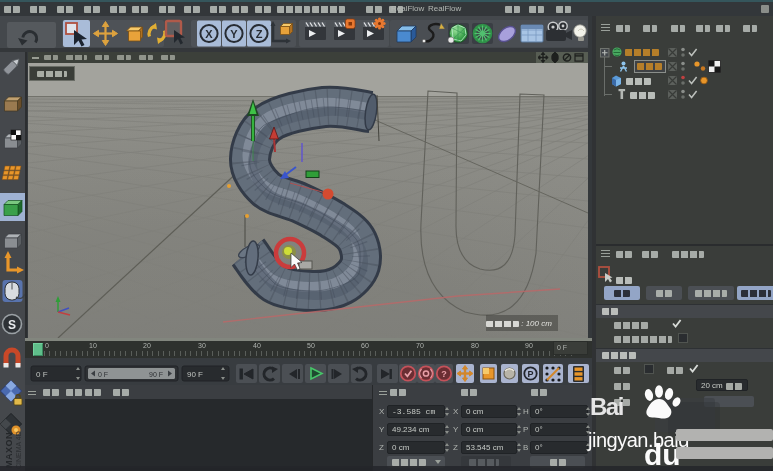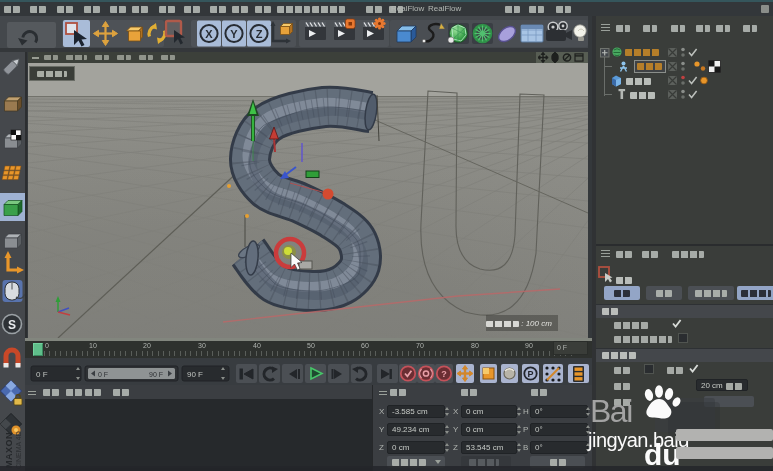--- a/index.html
+++ b/index.html
@@ -545,21 +545,21 @@
       <div style="position:absolute;left:0;top:14px;width:347px;height:69px;background:#26292c;"></div>
       <div style="position:absolute;left:0;top:83px;width:347px;height:3px;background:#1e2124;"></div>
     </div>
 
   <div class="ab" id="coords" style="left:372px;top:385px;width:220px;height:86px;background:#3b3e42;border-left:1px solid #26282a;">
       <span style="position:absolute;left:6px;top:4px;width:8px;height:6px;background:repeating-linear-gradient(0deg,#9aa09a 0 1.4px,rgba(0,0,0,0) 1.4px 2.8px);"></span>
       <span class="zh" style="position:absolute;left:17px;top:4px;width:16px;color:#b0b5b1;"></span>
       <span class="zh" style="position:absolute;left:88px;top:4px;width:16px;color:#b0b5b1;"></span>
       <span class="zh" style="position:absolute;left:158px;top:4px;width:16px;color:#b0b5b1;"></span>
       <span style="position:absolute;left:6px;top:20px;color:#b0b4b0;font-size:8px;line-height:13px;">X</span>
-      <div class="fld" style="left:14px;top:20px;width:52px;height:11px;">-3.585 cm</div>
+      <div class="fld" style="left:14px;top:20px;width:52px;height:11px;font-family:Liberation Mono, monospace;">-3.585 cm</div>
       <svg style="position:absolute;left:71px;top:20px" width="6" height="13">
         <path d="M1,5 l2,-3 2,3 Z M1,8 l2,3 2,-3 Z" fill="#8a8e8a"></path>
       </svg>
       <span style="position:absolute;left:80px;top:20px;color:#b0b4b0;font-size:8px;line-height:13px;">X</span>
       <div class="fld" style="left:88px;top:20px;width:50px;height:11px;">0 cm</div>
       <svg style="position:absolute;left:143px;top:20px" width="6" height="13">
         <path d="M1,5 l2,-3 2,3 Z M1,8 l2,3 2,-3 Z" fill="#8a8e8a"></path>
       </svg>
       <span style="position:absolute;left:150px;top:20px;color:#b0b4b0;font-size:8px;line-height:13px;">H</span>
       <div class="fld" style="left:157px;top:20px;width:52px;height:11px;">0°</div>
@@ -672,21 +672,21 @@
           </svg><span class="zh" style="position:absolute;left:20px;top:261px;width:16px;color:#c4c8c4;"></span><div style="position:absolute;left:8px;top:270px;width:36px;height:14px;background:#93a5c6;border-radius:2px;"></div><span class="zh" style="position:absolute;left:18px;top:274px;width:16px;color:#23262e;"></span><div style="position:absolute;left:50px;top:270px;width:36px;height:14px;background:#4b4f54;border-radius:2px;"></div><span class="zh" style="position:absolute;left:60px;top:274px;width:16px;color:#b0b5b1;"></span><div style="position:absolute;left:92px;top:270px;width:46px;height:14px;background:#4b4f54;border-radius:2px;"></div><span class="zh" style="position:absolute;left:99px;top:274px;width:32px;color:#b0b5b1;"></span><div style="position:absolute;left:141px;top:270px;width:38px;height:14px;background:#93a5c6;border-radius:2px;"></div><span class="zh" style="position:absolute;left:145px;top:274px;width:30px;color:#23262e;"></span><div style="position:absolute;left:0;top:288px;width:181px;height:13px;background:#44474b;border-top:1px solid #2e3134;"></div><span class="zh" style="position:absolute;left:6px;top:292px;width:16px;color:#c4c8c4;"></span><span class="zh" style="position:absolute;left:18px;top:306px;width:34px;color:#b0b4b0;"></span><svg style="position:absolute;left:76px;top:303px" width="10" height="9">
             <path d="M1,4.5 l2.6,3 5,-6.5" fill="none" stroke="#d8dcd8" stroke-width="1.8"></path>
           </svg><span class="zh" style="position:absolute;left:18px;top:320px;width:58px;color:#b0b4b0;"></span><span style="position:absolute;left:82px;top:317px;width:8px;height:8px;background:#2a2d30;border:1px solid #505450;"></span><div style="position:absolute;left:0;top:332px;width:181px;height:13px;background:#44474b;border-top:1px solid #2e3134;"></div><span class="zh" style="position:absolute;left:6px;top:336px;width:34px;color:#c4c8c4;"></span><span class="zh" style="position:absolute;left:18px;top:351px;width:16px;color:#b0b4b0;"></span><span style="position:absolute;left:48px;top:348px;width:8px;height:8px;background:#2a2d30;border:1px solid #505450;"></span><span class="zh" style="position:absolute;left:71px;top:351px;width:16px;color:#b0b4b0;"></span><svg style="position:absolute;left:93px;top:348px" width="10" height="9">
             <path d="M1,4.5 l2.6,3 5,-6.5" fill="none" stroke="#d8dcd8" stroke-width="1.8"></path>
           </svg><span class="zh" style="position:absolute;left:18px;top:367px;width:16px;color:#b0b4b0;"></span><div class="fld" style="left:100px;top:363px;width:46px;height:10px;">20 cm</div><span class="zh" style="position:absolute;left:130px;top:367px;width:16px;color:#b0b4b0;"></span><span class="zh" style="position:absolute;left:18px;top:383px;width:16px;color:#b0b4b0;"></span><div style="position:absolute;left:108px;top:380px;width:50px;height:11px;background:#4b4f54;border-radius:2px;"></div></polygon></circle></div>
   <div class="ab" style="left:0;top:466px;width:773px;height:5px;background:#24262a;opacity:0.85;"></div>
 
   <div class="ab" id="watermark" style="left:560px;top:380px;width:213px;height:91px;">
       <div style="position:absolute;left:95px;top:18px;width:60px;height:34px;background:#3a3e42;opacity:0.55;border-radius:3px;"></div>
       <div style="position:absolute;left:108px;top:22px;width:52px;height:34px;background:#2c2f33;opacity:0.3;border-radius:4px;"></div>
-      <span style="position:absolute;left:30px;top:13px;color:#a3a3a3;font-size:32px;font-weight:normal;letter-spacing:-1.5px;">Bai</span>
+      <span style="position:absolute;left:30px;top:13px;color:#e5e5e5;font-size:24px;font-weight:bold;letter-spacing:-1.5px;">Bai</span>
       <svg style="position:absolute;left:80px;top:5px" width="42" height="36" viewBox="0 0 42 36">
 <g fill="#fbfbfb">
 <ellipse cx="9" cy="10" rx="4" ry="6" transform="rotate(-15 9 10)"></ellipse>
 <ellipse cx="19" cy="6.5" rx="4" ry="6.2"></ellipse>
 <ellipse cx="29" cy="9" rx="4" ry="6" transform="rotate(15 29 9)"></ellipse>
 <ellipse cx="36.5" cy="17" rx="3.6" ry="5" transform="rotate(30 36.5 17)"></ellipse>
 <path d="M 19,14 C 25,14 27,19 30,23 C 33,27 31,33 25,33.5 C 21,34 17,32 13,32.5 C 8,33 5,29 7,24.5 C 9,20 13,14 19,14 Z"></path>
 </g>
       </svg>
       <span style="position:absolute;left:84px;top:24px;color:#fbfbfb;font-size:30px;font-weight:bold;margin-top:34px;">du</span>

